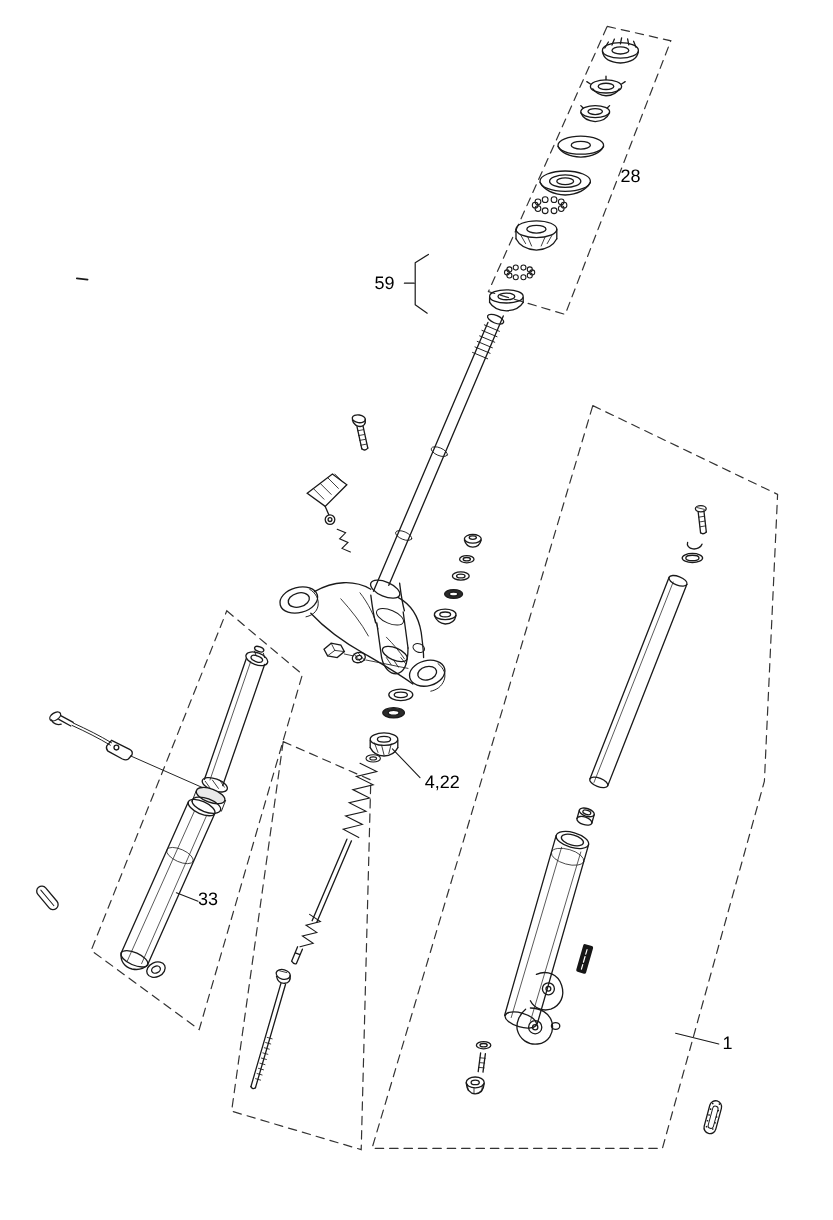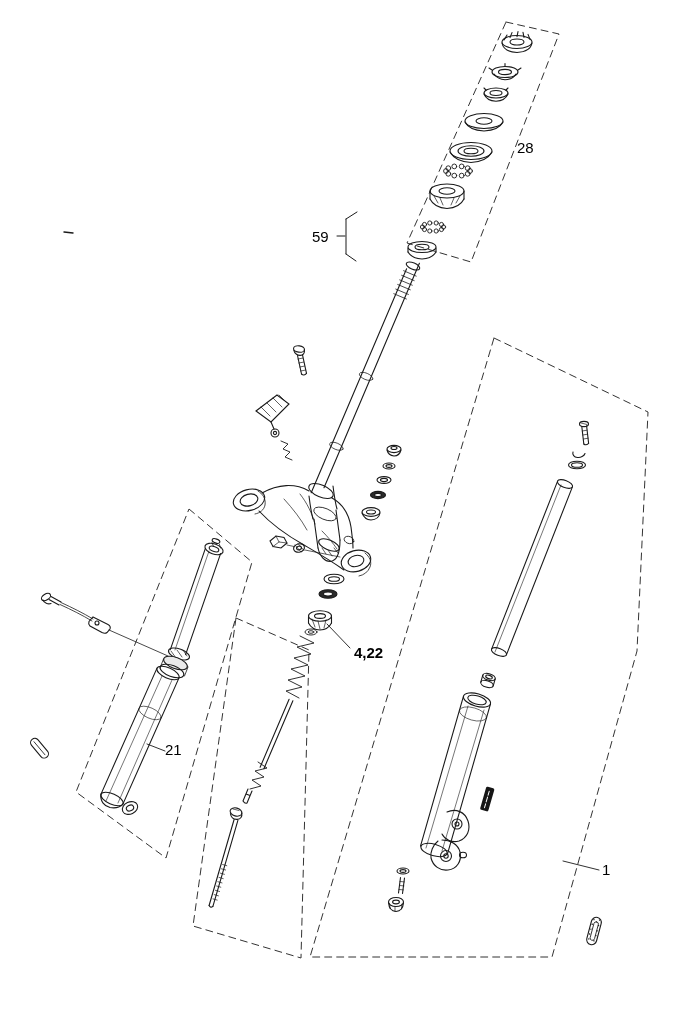--- a/index.html
+++ b/index.html
@@ -356,18 +356,18 @@
 
     <g>
       <path d="M64,232 L73,233" stroke-width="1.4"></path>
     </g>
   </svg>
 
   <div class="part-label" style="left:517px; top:140px;">28</div>
 
   <div class="part-label" style="left:312px; top:229px;">59</div>
 
-  <div class="part-label" style="left:354px; top:645px;font-weight:bold;">4,22</div>
-
-  <div class="part-label" style="left:165px; top:742px;">21</div>
+  <div class="part-label" style="left:354px; top:645px;">4,22</div>
+
+  <div class="part-label" style="left:165px; top:742px;">33</div>
 
   <div class="part-label" style="left:602px; top:862px;">1</div>
 </div>
 
 </body></html>

